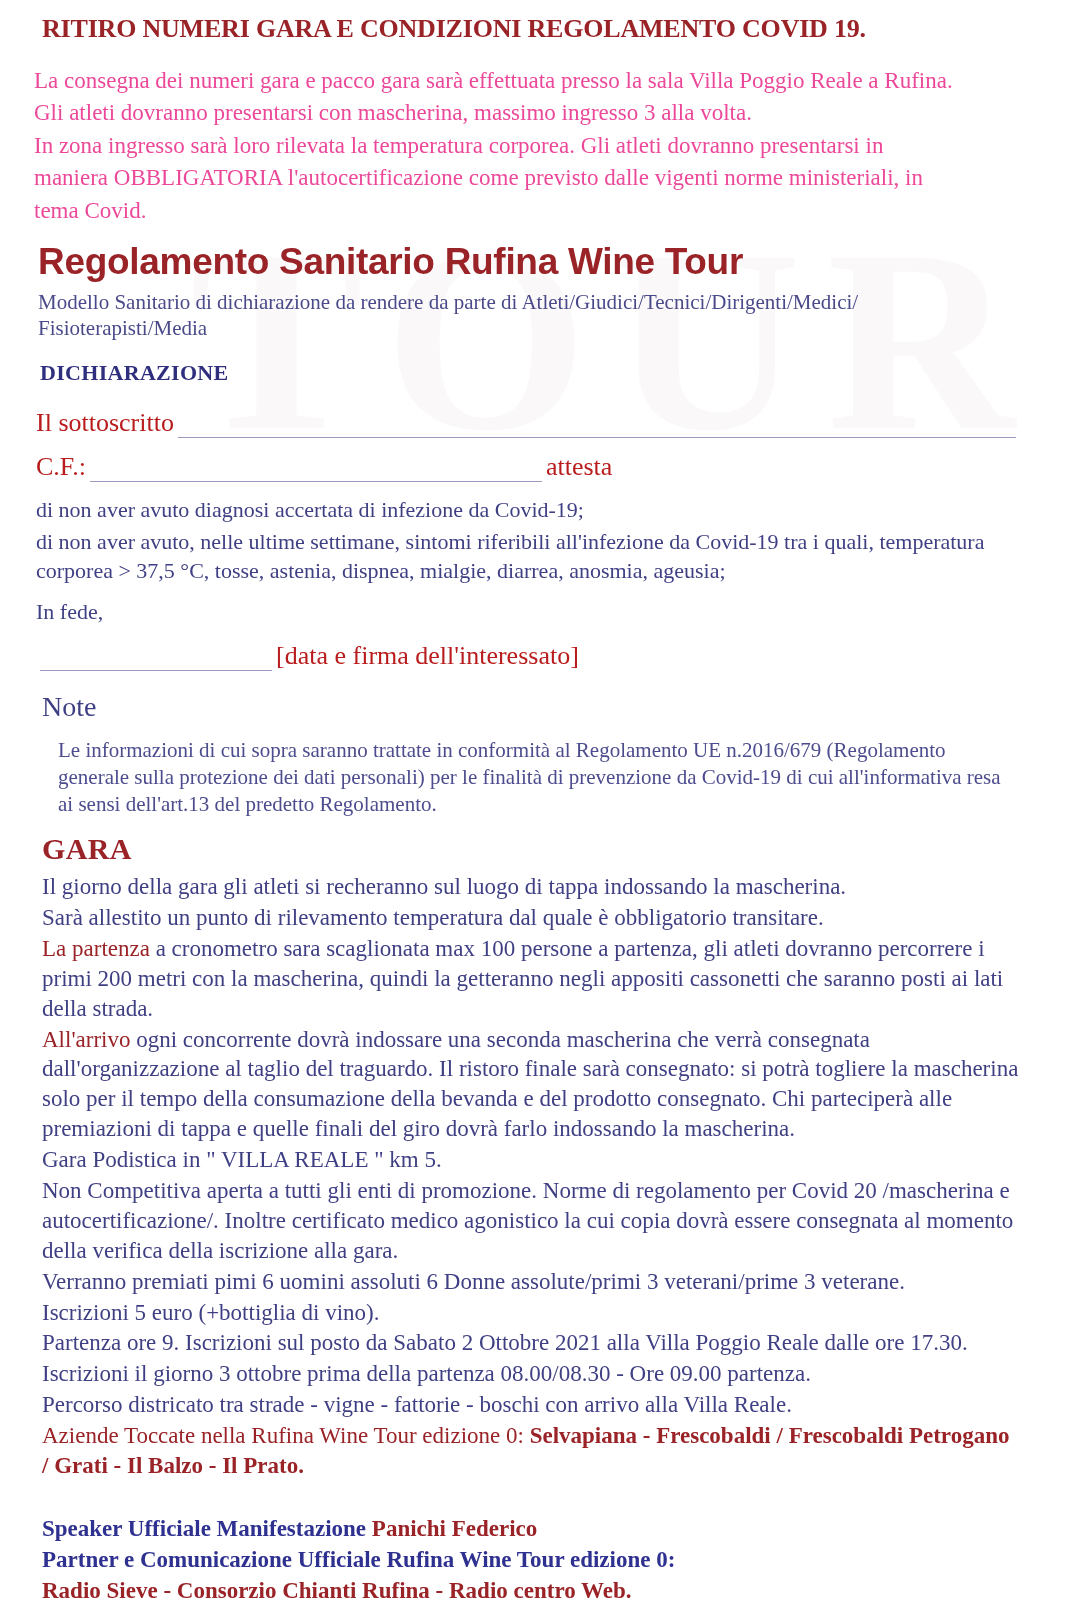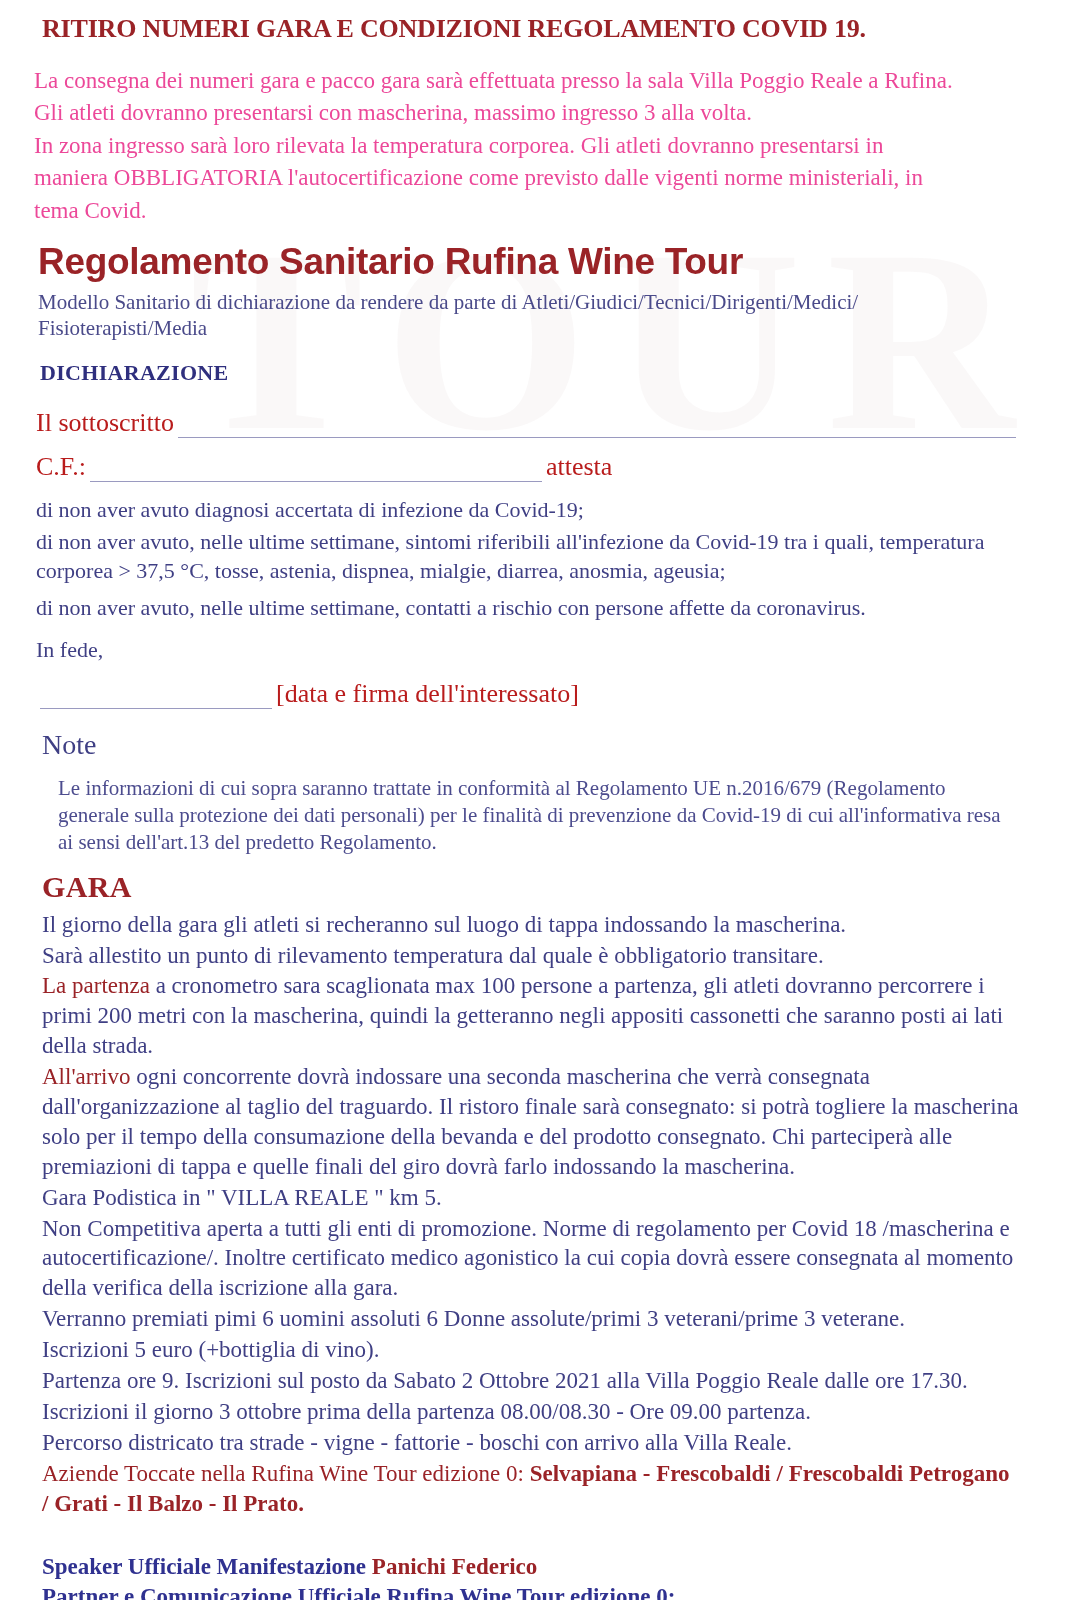--- a/index.html
+++ b/index.html
@@ -189,41 +189,40 @@
   </div>
 
   <div class="field-row">
     <span class="lbl">C.F.:</span>
     <span class="rule w460"></span>
     <span class="lbl">attesta</span>
   </div>
 
   <p class="clause tight">di non aver avuto diagnosi accertata di infezione da Covid-19;</p>
   <p class="clause">di non aver avuto, nelle ultime settimane, sintomi riferibili all'infezione da Covid-19 tra i quali, temperatura corporea &gt; 37,5 °C, tosse, astenia, dispnea, mialgie, diarrea, anosmia, ageusia;</p>
-  <p class="clause">di non aver avuto, nelle ultime settimane, contatti a rischio con persone affette da coronavirus.</p>
 
   <p class="infede">In fede,</p>
 
   <div class="field-row">
     <span class="rule w232"></span>
     <span class="lbl">[data e firma dell'interessato]</span>
   </div>
 
   <p class="note-head">Note</p>
   <p class="note-body">Le informazioni di cui sopra saranno trattate in conformità al Regolamento UE n.2016/679 (Regolamento generale sulla protezione dei dati personali) per le finalità di prevenzione da Covid-19 di cui all'informativa resa ai sensi dell'art.13 del predetto Regolamento.</p>
 
   <h2 class="serif-red">GARA</h2>
 
   <div class="gara">
     <p>Il giorno della gara gli atleti si recheranno sul luogo di tappa  indossando  la mascherina.</p>
     <p>Sarà allestito un punto di rilevamento temperatura dal quale è obbligatorio transitare.</p>
     <p><span class="red">La partenza</span><span> a cronometro  sara  scaglionata  max 100 persone a partenza, gli atleti dovranno percorrere i primi 200 metri con  la mascherina, quindi  la getteranno negli appositi cassonetti che saranno posti ai lati della strada.</span></p>
     <p><span class="red">All'arrivo</span><span> ogni concorrente dovrà indossare una seconda mascherina che verrà consegnata dall'organizzazione al taglio del traguardo. Il ristoro finale sarà consegnato: si potrà togliere la mascherina solo per il tempo della consumazione della bevanda e del prodotto consegnato. Chi parteciperà alle premiazioni di tappa e quelle finali del giro dovrà farlo indossando la mascherina.</span></p>
     <p class="red">Gara Podistica in " VILLA REALE " km 5.</p>
-    <p>Non Competitiva aperta a tutti gli enti di promozione. Norme di regolamento per Covid 18 /mascherina e autocertificazione/. Inoltre certificato medico agonistico la cui copia dovrà essere consegnata al momento della verifica della iscrizione alla gara.</p>
+    <p>Non Competitiva aperta a tutti gli enti di promozione. Norme di regolamento per Covid 20 /mascherina e autocertificazione/. Inoltre certificato medico agonistico la cui copia dovrà essere consegnata al momento della verifica della iscrizione alla gara.</p>
     <p>Verranno premiati pimi 6 uomini assoluti 6 Donne assolute/primi 3 veterani/prime 3 veterane.</p>
     <p>Iscrizioni 5 euro (+bottiglia di vino).</p>
     <p>Partenza ore 9. Iscrizioni sul posto da Sabato 2 Ottobre 2021 alla Villa Poggio Reale dalle ore 17.30.</p>
     <p>Iscrizioni il giorno 3 ottobre prima della partenza 08.00/08.30 - Ore 09.00 partenza.</p>
     <p> Percorso districato tra strade - vigne - fattorie - boschi con arrivo alla Villa Reale.</p>
     <p><span class="red">Aziende Toccate nella Rufina Wine Tour edizione 0:</span> <span class="red-b">Selvapiana - Frescobaldi  / Frescobaldi Petrogano  / Grati - Il Balzo - Il Prato.</span></p>
   </div>
 
   <div class="partners">
     <p><span class="blue-b">Speaker Ufficiale Manifestazione</span> <span class="red-b">Panichi Federico</span></p>

